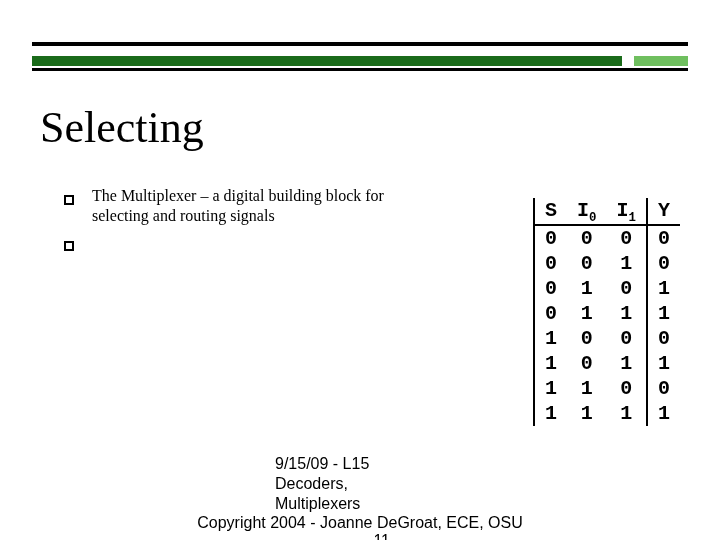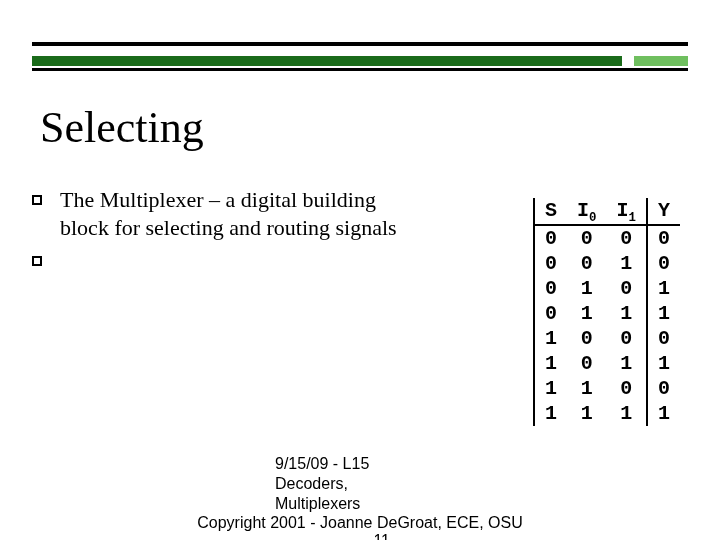--- a/index.html
+++ b/index.html
@@ -8,21 +8,21 @@
 
   
   .topbar  { position: absolute; left: 32px; right: 32px; top: 14px; height: 4px; background: #000; }
   .midbar  { position: absolute; left: 32px; top: 28px; height: 10px; background: #1a6b1a; }
   .midbar.left  { width: 590px; }
   .midbar.right { left: 634px; width: 54px; background: #6fbf5f; }
   .botbar  { position: absolute; left: 32px; right: 32px; top: 40px; height: 3px; background: #000; }
 
   .title { position: absolute; left: 40px; top: 74px; font-size: 44px; font-weight: 400; }
 
-  .body { position: absolute; left: 32px; top: 158px; width: 380px; font-size: 22px; line-height: 1.25; }
+  .body { position: absolute; left: 64px; top: 158px; width: 380px; font-size: 16px; line-height: 1.25; }
   .body ul { list-style: none; }
   .body li { position: relative; padding-left: 28px; margin-bottom: 6px; }
   .body li .sq { position: absolute; left: 0; top: 9px; width: 10px; height: 10px; border: 2px solid #000; background: #fff; }
   .sub { font-size: 0.62em; vertical-align: sub; line-height: 0; }
 
   
   .tt { position: absolute; right: 40px; top: 170px; font-family: "Courier New", monospace; font-size: 20px; font-weight: bold; }
   .tt table { border-collapse: collapse; }
   .tt td, .tt th { padding: 1px 10px 1px 10px; text-align: center; font-weight: bold; }
   .tt th { padding-bottom: 2px; }
@@ -118,17 +118,17 @@
       </tr>
     </tbody>
       </table>
   </div>
 
   <div class="footer">
     <div class="lf">
       <span>9/15/09 - L15 Decoders,</span><br>
       <span>Multiplexers</span>
     </div>
-    <div class="cf">Copyright 2001 - Joanne DeGroat, ECE, OSU</div>
+    <div class="cf">Copyright 2004 - Joanne DeGroat, ECE, OSU</div>
     <div class="rf">11</div>
   </div>
 
 </div>
 
 </body></html>

